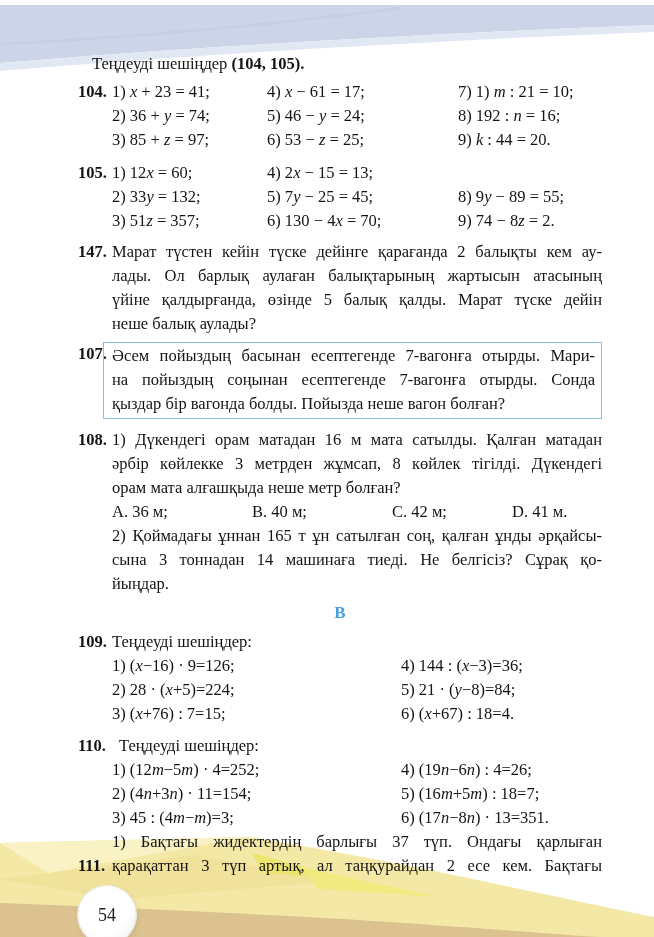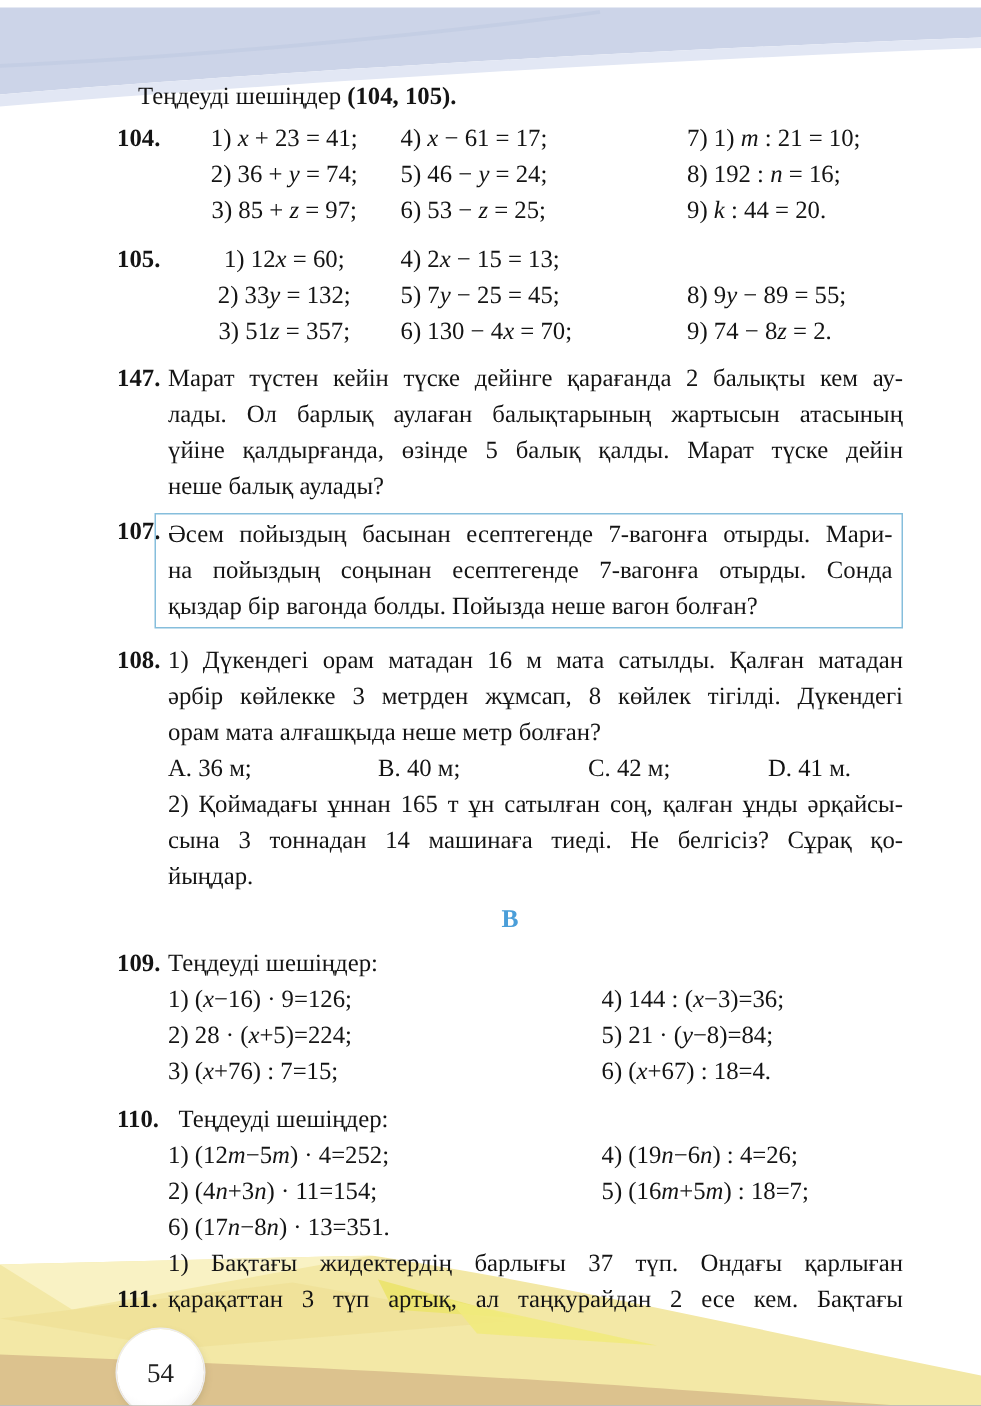--- a/index.html
+++ b/index.html
@@ -21,21 +21,21 @@
   .prob-106{margin-top:7px;}
   .prob-107{margin-top:6px;}
   .prob-108{margin-top:9px;}
   .prob-109{margin-top:5px;}
   .prob-110{margin-top:8px;}
   .prob-111{margin-top:0;align-items:flex-end;}
   .p105{margin-top:9px;}
   .pnum{flex:0 0 34px;font-weight:bold;}
   .pbody{flex:1;min-width:0;}
   .r3{display:flex;}
-  .r3 .c1{width:155px;text-align:center;}
+  .r3 .c1{width:155px;}
   .r3 .c2{width:191px;}
   .r3 .c3{flex:1;}
   .r2{display:flex;gap:36px;}
   .r2 .c1{width:253px;}
   .r2 .c2{flex:1;}
   .line{text-align:justify;text-align-last:justify;}
   .line.last{text-align-last:left;}
   .box{
     border:1px solid #86bedc;
     margin-left:-9px;
@@ -197,20 +197,21 @@
         <div class="title-110">Теңдеуді шешіңдер:</div>
         <div class="r2">
           <span class="c1">1) (12<i>m</i>−5<i>m</i>) · 4=252;</span>
           <span class="c2">4) (19<i>n</i>−6<i>n</i>) : 4=26;</span>
         </div>
         <div class="r2">
           <span class="c1">2) (4<i>n</i>+3<i>n</i>) · 11=154;</span>
           <span class="c2">5) (16<i>m</i>+5<i>m</i>) : 18=7;</span>
         </div>
         <div class="r2">
+          <span class="c1">3) 45 : (4<i>m</i>−<i>m</i>)=3;</span>
           <span class="c2">6) (17<i>n</i>−8<i>n</i>) · 13=351.</span>
         </div>
       </div>
     </div>
 
     <div class="prob prob-111">
       <span class="pnum">111.</span>
       <div class="pbody">
         <div class="line">1) Бақтағы жидектердің барлығы 37 түп. Ондағы қарлыған</div>
         <div class="line">қарақаттан 3 түп артық, ал таңқурайдан 2 есе кем. Бақтағы</div>

